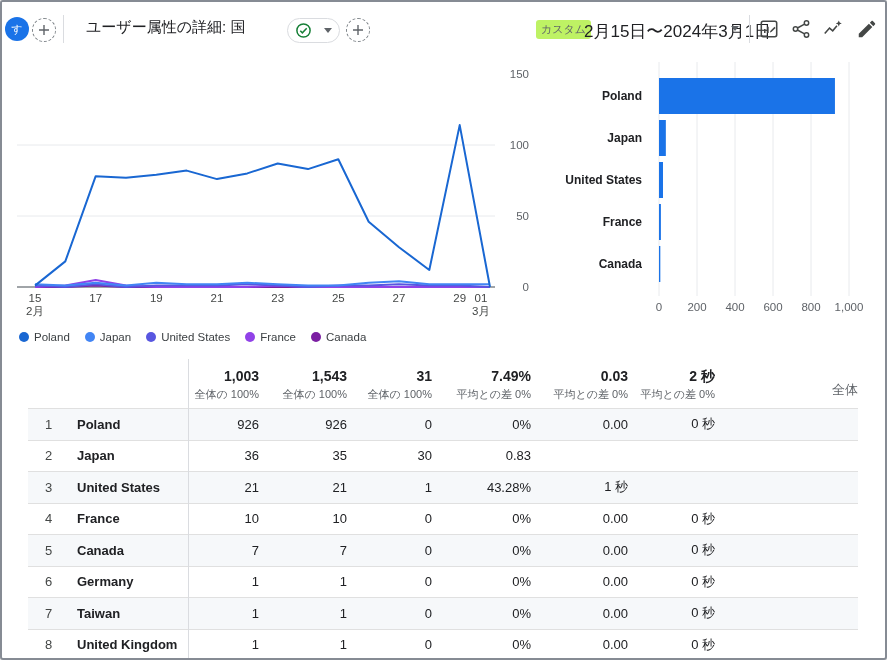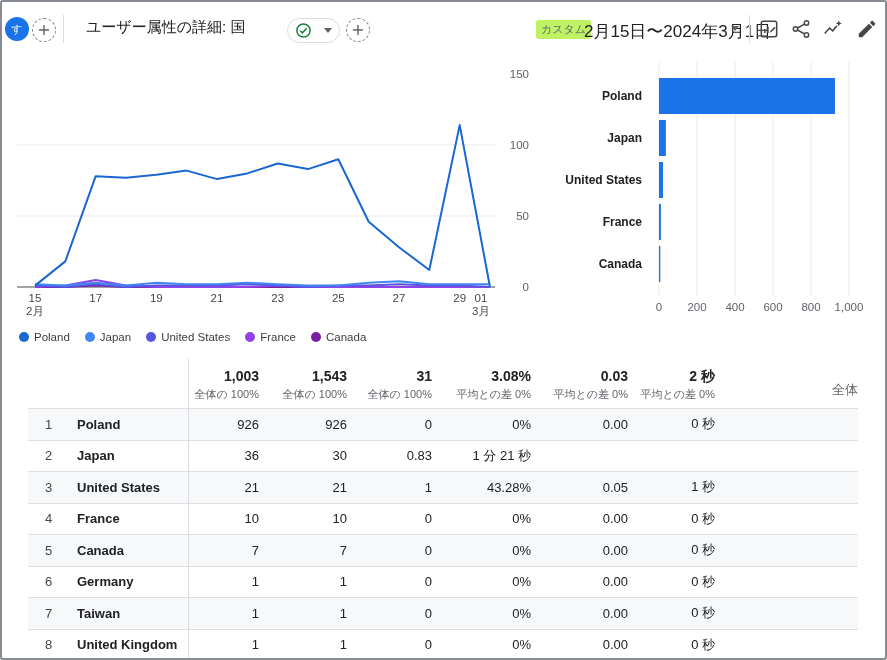--- a/index.html
+++ b/index.html
@@ -203,21 +203,21 @@
         </div>
         <div class="t-cell c3">
           <div class="tot-v">1,543</div>
           <div class="tot-s">全体の 100%</div>
         </div>
         <div class="t-cell c4">
           <div class="tot-v">31</div>
           <div class="tot-s">全体の 100%</div>
         </div>
         <div class="t-cell c5">
-          <div class="tot-v">3.08%</div>
+          <div class="tot-v">7.49%</div>
           <div class="tot-s">平均との差 0%</div>
         </div>
         <div class="t-cell c6">
           <div class="tot-v">0.03</div>
           <div class="tot-s">平均との差 0%</div>
         </div>
         <div class="t-cell c7">
           <div class="tot-v">2 秒</div>
           <div class="tot-s">平均との差 0%</div>
         </div>
@@ -232,33 +232,32 @@
           <div class="t-cell c4">0</div>
           <div class="t-cell c5">0%</div>
           <div class="t-cell c6">0.00</div>
           <div class="t-cell c7">0 秒</div>
           <div class="t-cell c8"></div>
         </div>
         <div class="t-grid t-row">
           <div class="t-cell c0">2</div>
           <div class="t-cell c1">Japan</div>
           <div class="t-cell c2">36</div>
+          <div class="t-cell c3">35</div>
           <div class="t-cell c4">30</div>
           <div class="t-cell c6">0.83</div>
-          <div class="t-cell c7">1 分 21 秒</div>
           <div class="t-cell c8"></div>
         </div>
         <div class="t-grid t-row alt">
           <div class="t-cell c0">3</div>
           <div class="t-cell c1">United States</div>
           <div class="t-cell c2">21</div>
           <div class="t-cell c3">21</div>
           <div class="t-cell c4">1</div>
           <div class="t-cell c5">43.28%</div>
-          <div class="t-cell c6">0.05</div>
           <div class="t-cell c7">1 秒</div>
           <div class="t-cell c8"></div>
         </div>
         <div class="t-grid t-row">
           <div class="t-cell c0">4</div>
           <div class="t-cell c1">France</div>
           <div class="t-cell c2">10</div>
           <div class="t-cell c3">10</div>
           <div class="t-cell c4">0</div>
           <div class="t-cell c5">0%</div>

